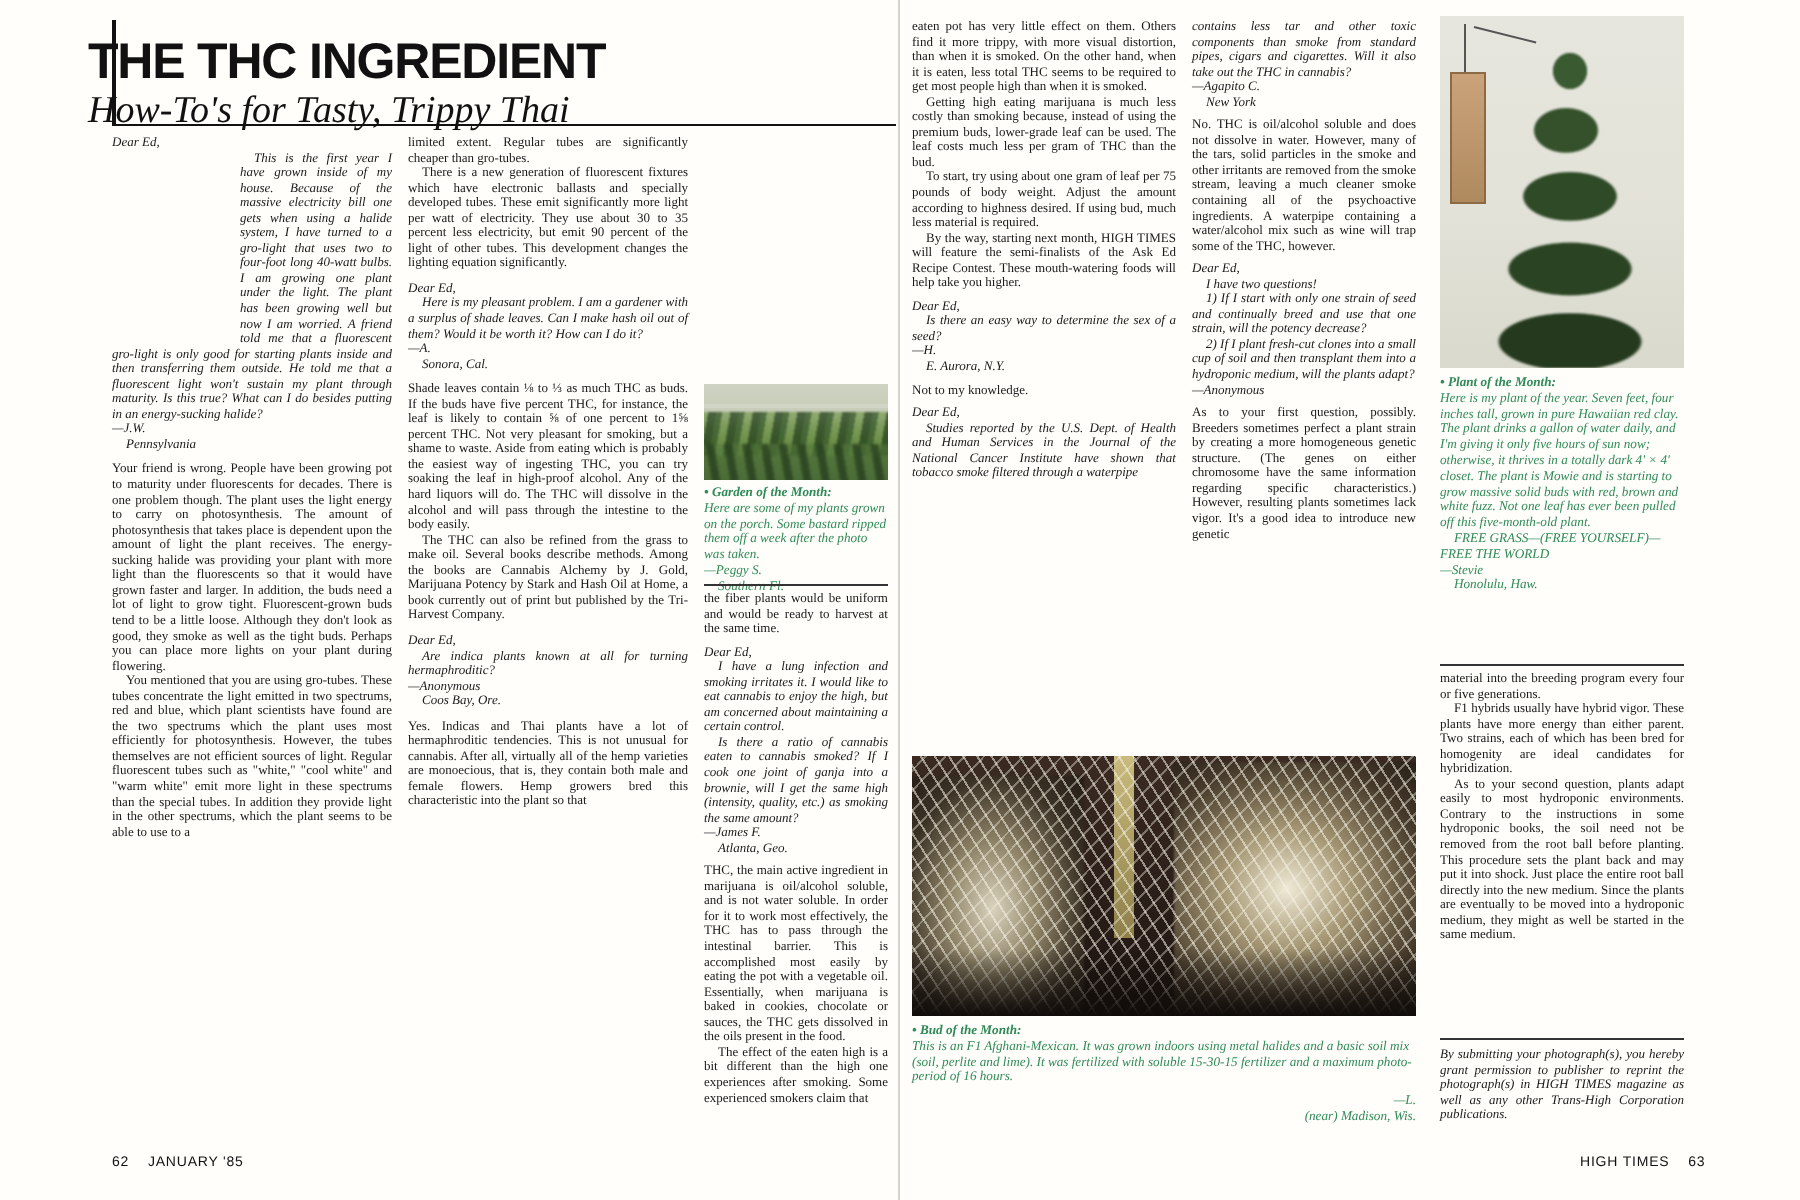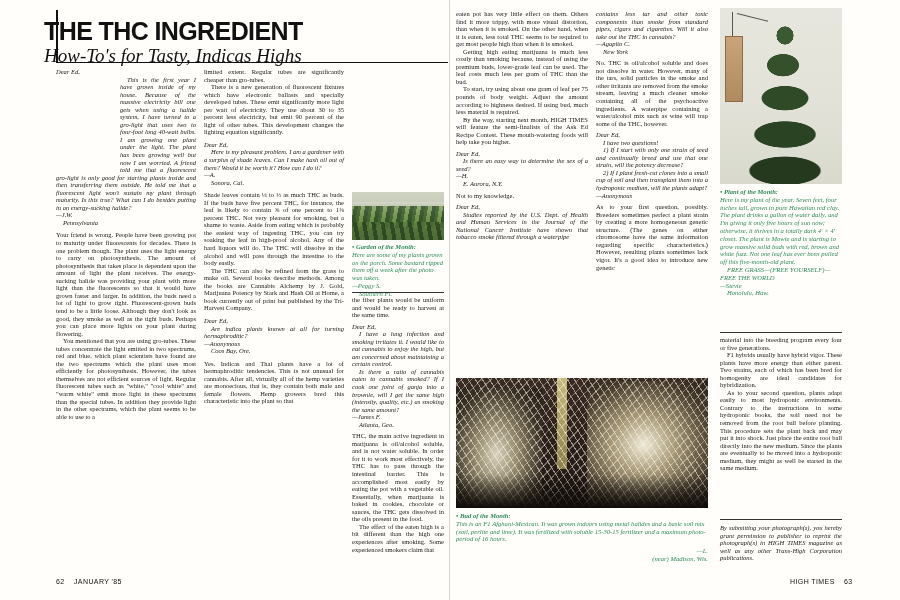--- a/index.html
+++ b/index.html
@@ -143,21 +143,21 @@
 </head>
 <body>
 
 <div class="page">
 
   <div class="gutter"></div>
 
   <div class="mast-rule-l"></div>
   <div class="masthead">
     <h1 class="headline">THE THC INGREDIENT</h1>
-    <div class="subhead">How-To's for Tasty, Indicas Highs</div>
+    <div class="subhead">How-To's for Tasty, Trippy Thai</div>
   </div>
   <div class="mast-rule"></div>
 
 
   <div class="col" style="left:56px;top:68px;width:140px;height:500px;">
     <p class="it noind">Dear Ed,</p>
     <div class="logofloat"></div>
     <p class="it">This is the first year I have grown inside of my house. Because of the massive electricity bill one gets when using a halide system, I have turned to a gro-light that uses two to four-foot long 40-watt bulbs. I am growing one plant under the light. The plant has been growing well but now I am worried. A friend told me that a fluorescent gro-light is only good for starting plants inside and then transferring them outside. He told me that a fluorescent light won't sustain my plant through maturity. Is this true? What can I do besides putting in an energy-sucking halide?</p>
     <p class="it sig">—J.W.</p>
     <p class="it sig2">Pennsylvania</p>

